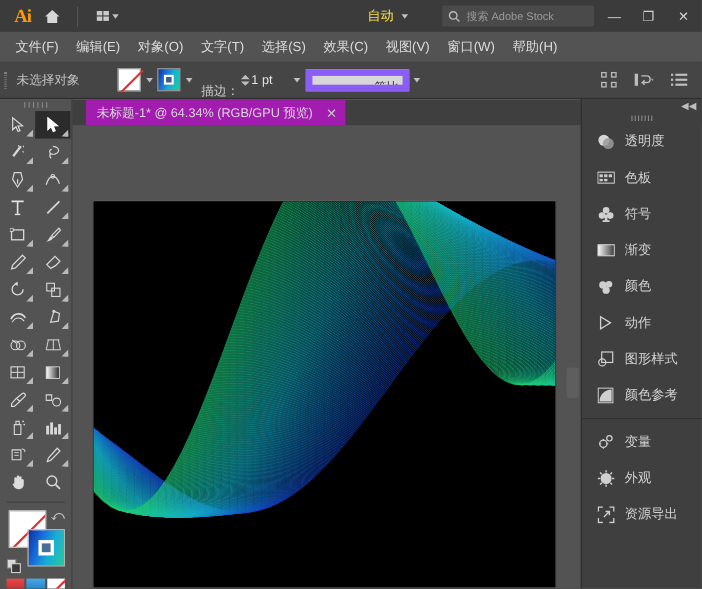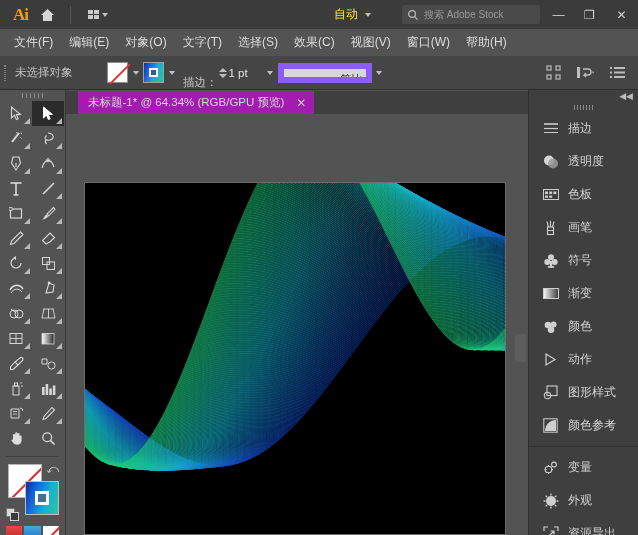--- a/index.html
+++ b/index.html
@@ -692,32 +692,20 @@
         <i></i>
         <i></i>
         <i></i>
         <i></i>
         <i></i>
         <i></i>
       </div>
 
     <div class="dock-item">
       <span class="dock-ico">
-        <svg width="16" height="13" viewBox="0 0 16 13">
-            <g stroke="#cccccc" fill="none">
-              <line x1="1" y1="2" x2="15" y2="2" stroke-width="1.6"></line>
-              <line x1="1" y1="6.5" x2="15" y2="6.5" stroke-width="1.2"></line>
-              <line x1="1" y1="10.5" x2="15" y2="10.5" stroke-width="1"></line>
-            </g>
-          </svg>
-      </span>
-      <span class="dock-lbl">描边</span>
-    </div>
-    <div class="dock-item">
-      <span class="dock-ico">
         <svg width="16" height="16" viewBox="0 0 16 16">
             <circle cx="6" cy="6.5" r="5" fill="#d6d6d6"></circle>
             <circle cx="10" cy="9.5" r="5" fill="#9b9b9b" opacity="0.85"></circle>
           </svg>
       </span>
       <span class="dock-lbl">透明度</span>
     </div>
     <div class="dock-item">
       <span class="dock-ico">
         <svg width="16" height="13" viewBox="0 0 16 13">
@@ -725,30 +713,20 @@
             <g fill="#cccccc">
               <rect x="2" y="3.5" width="3" height="2.6"></rect>
               <rect x="6.2" y="3.5" width="3" height="2.6"></rect>
               <rect x="10.4" y="3.5" width="3" height="2.6"></rect>
               <rect x="2" y="7.6" width="3" height="2.2"></rect>
               <rect x="6.2" y="7.6" width="3" height="2.2"></rect>
             </g>
           </svg>
       </span>
       <span class="dock-lbl">色板</span>
-    </div>
-    <div class="dock-item">
-      <span class="dock-ico">
-        <svg width="15" height="16" viewBox="0 0 15 16">
-            <path d="M4 1.5 L5.5 7 M7.5 0.8 L7.5 7 M11 1.5 L9.5 7" stroke="#cfcfcf" stroke-width="1.1" fill="none"></path>
-            <rect x="4.5" y="7" width="6" height="7.5" fill="none" stroke="#cfcfcf" stroke-width="1.1"></rect>
-            <line x1="4.5" y1="10.5" x2="10.5" y2="10.5" stroke="#cfcfcf" stroke-width="1"></line>
-          </svg>
-      </span>
-      <span class="dock-lbl">画笔</span>
     </div>
     <div class="dock-item">
       <span class="dock-ico">
         <svg width="16" height="16" viewBox="0 0 16 16">
             <g fill="#cfcfcf">
               <circle cx="8" cy="4.2" r="3"></circle>
               <circle cx="4.3" cy="9" r="3"></circle>
               <circle cx="11.7" cy="9" r="3"></circle>
               <rect x="6.8" y="8" width="2.4" height="6.5"></rect>
               <rect x="4.8" y="13.2" width="6.4" height="1.6"></rect>

